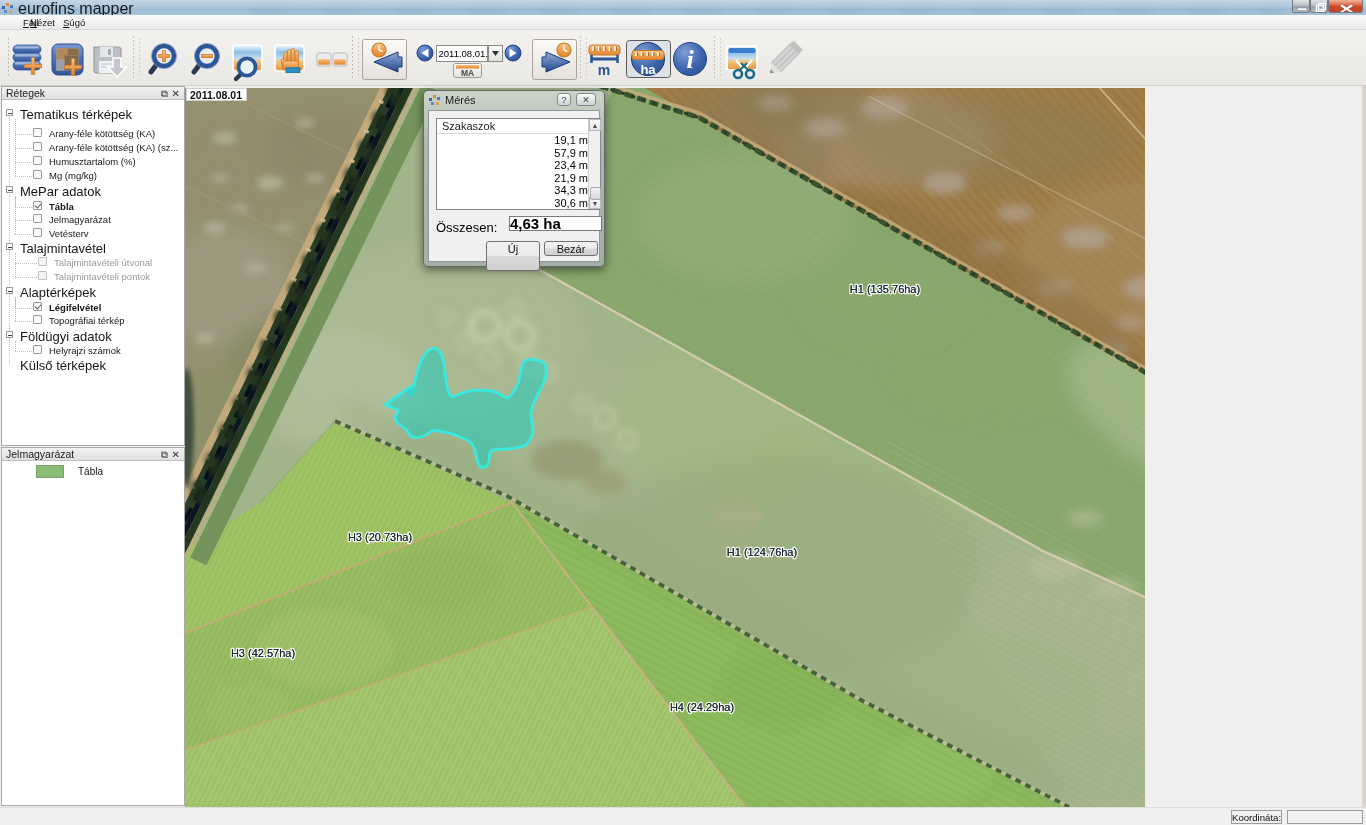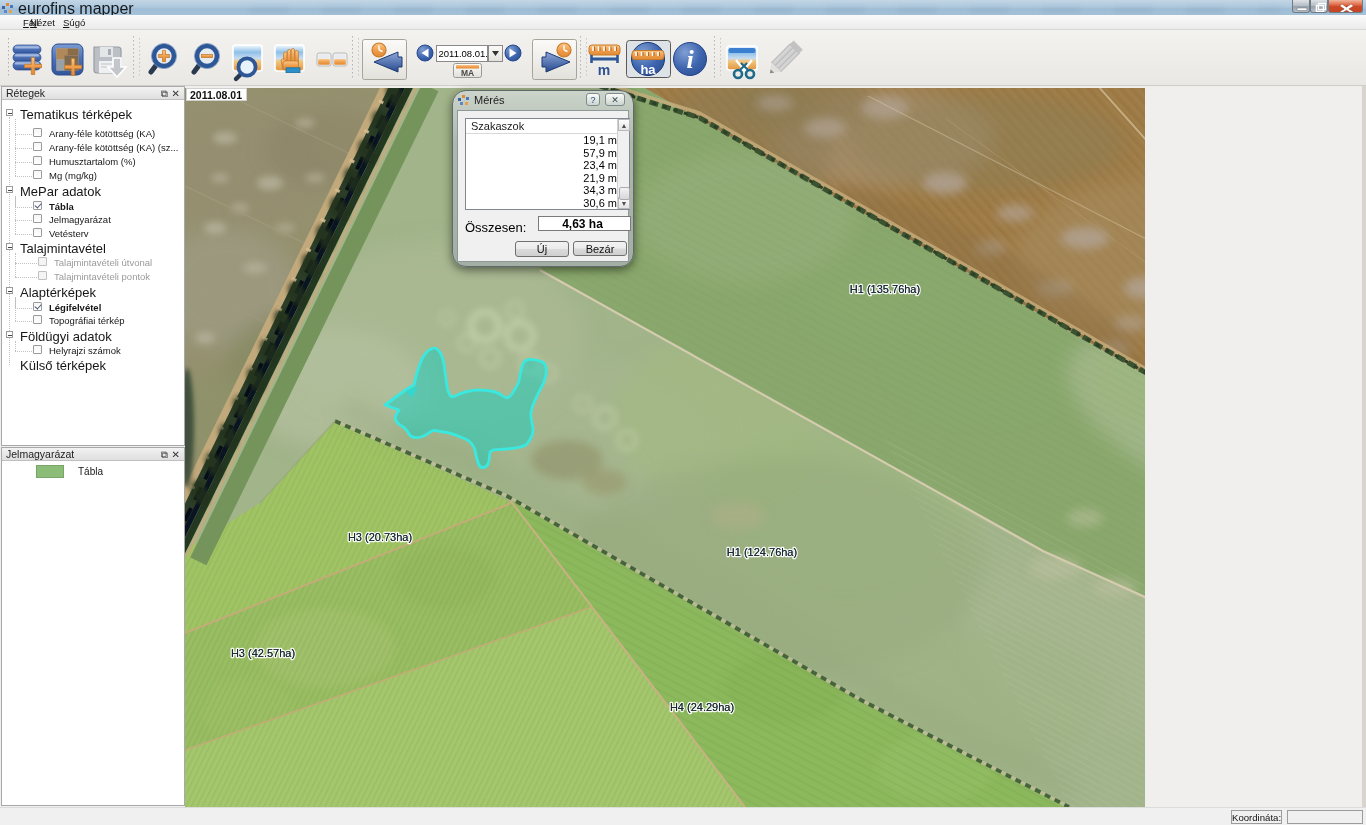--- a/index.html
+++ b/index.html
@@ -27,21 +27,21 @@
 #status{left:0;top:807px;width:1366px;height:18px;background:#f0f0f0;border-top:1px solid #dcdcdc;font-size:11px;color:#111}
 #titlesmudge{left:250px;top:7px;width:1030px;height:7px;background:repeating-linear-gradient(90deg,rgba(90,110,130,0.10) 0 38px,rgba(170,190,205,0.04) 38px 72px);filter:blur(3px)}
 #winbtns{left:1292px;top:0;width:71px;height:13px}
 .wb{position:absolute;top:0;height:13px;border:1px solid #6e7a84;border-top:none;border-radius:0 0 3px 3px;overflow:hidden}
 .sbox{position:absolute;top:2px;height:14px;border:1px solid #9c9c9c;background:#f0f0f0;font-size:10px}
 
 #map{left:185px;top:88px;width:960px;height:719px;overflow:hidden;background:#1d4ed8}
 #datelbl{left:186px;top:88px;width:61px;height:13px;background:#fff;border:1px solid #d0d0d0;font-size:10.5px;font-weight:bold;color:#101010;padding-left:3px;line-height:12px}
 #rborder{left:1362px;top:86px;width:4px;height:721px;background:#d8d5cf}
 
-#dlg{left:452px;top:90px;width:182px;height:177px;border-radius:14px;background:linear-gradient(180deg,#ccd4ca,#aeb9ae 30%,#a3afa4);border:1px solid #60696b;box-shadow:0 3px 10px rgba(0,0,0,.5);}
+#dlg{left:423px;top:90px;width:182px;height:177px;border-radius:5px;background:linear-gradient(180deg,#ccd4ca,#aeb9ae 30%,#a3afa4);border:1px solid #60696b;box-shadow:0 3px 10px rgba(0,0,0,.5);}
 #dlgclient{position:absolute;left:4px;top:19px;right:4px;bottom:4px;background:#f0f0f0;border:1px solid #8f9899}
 .dglass{position:absolute;top:2px;height:13px;border:1px solid #7e8a8e;border-radius:3px;background:linear-gradient(180deg,rgba(255,255,255,0.9),rgba(205,215,210,0.7));font-size:9px;text-align:center;line-height:12px;color:#3a4a50}
 .w7btn{position:absolute;border:1px solid #707070;border-radius:3px;background:linear-gradient(180deg,#f2f2f2 0%,#ebebeb 49%,#dbdbdb 51%,#cfcfcf 100%);font-size:11px;color:#111;text-align:center}
 </style></head>
 <body>
 <div class="abs" id="titlebar"></div>
 <svg class="abs" style="left:2px;top:2px" width="12" height="12" viewBox="0 0 12 12">
     <rect x="0" y="4" width="3" height="3" fill="#3a62a8"></rect>
     <rect x="4" y="1" width="3" height="3" fill="#e08a34"></rect>
     <rect x="8" y="3" width="3" height="3" fill="#4a78c0"></rect>
@@ -570,21 +570,21 @@
       <div class="abs" style="left:5px;top:1px;font-size:11px;color:#1c1c1c">Szakaszok</div>
       <div class="abs" style="left:0;top:14px;width:152px;height:1px;background:#d8d8d8"></div>
       <div class="abs" style="left:0;top:15px;width:151px;text-align:right;font-size:11px;color:#000;line-height:12.6px">19,1 m<br>57,9 m<br>23,4 m<br>21,9 m<br>34,3 m<br>30,6 m</div>
       <div class="abs" style="right:0;top:0;width:12px;height:90px;background:#f0f0f0;border-left:1px solid #d0d0d0">
         <div class="abs" style="left:0;top:0;width:12px;height:12px;background:linear-gradient(180deg,#fdfdfd,#e3e3e5);border:1px solid #b8b8bc;font-size:7px;text-align:center;line-height:11px;color:#505050">▲</div>
         <div class="abs" style="left:0;bottom:0;width:12px;height:12px;background:linear-gradient(180deg,#fdfdfd,#e3e3e5);border:1px solid #b8b8bc;font-size:7px;text-align:center;line-height:11px;color:#505050">▼</div>
         <div class="abs" style="left:0.5px;top:68px;width:11px;height:13px;background:linear-gradient(180deg,#f2f2f4,#d8d8dc);border:1px solid #aaaab0;border-radius:2px"></div>
       </div>
     </div>
     <div class="abs" style="left:7px;top:109px;font-size:13px;color:#000">Összesen:</div>
-    <div class="abs" style="left:80px;top:105px;width:93px;height:15px;background:#fff;border:1px solid #7a7a7a;font-size:12px;font-weight:bold;text-align:center;padding-right:4px;line-height:14px">4,63 ha</div>
-    <div class="w7btn" style="left:57px;top:130px;width:54px;height:16px;line-height:14px">Új</div>
+    <div class="abs" style="left:80px;top:105px;width:93px;height:15px;background:#fff;border:1px solid #7a7a7a;font-size:15px;font-weight:bold;text-align:left;padding-right:4px;line-height:14px">4,63 ha</div>
+    <div class="w7btn" style="left:57px;top:130px;width:54px;height:30px;line-height:14px">Új</div>
     <div class="w7btn" style="left:115px;top:130px;width:54px;height:15px;line-height:14px">Bezár</div>
   </div>
 </div>
 <div class="abs" id="status">
   <div class="sbox" style="left:1231px;width:51px;text-align:center;line-height:13px;overflow:hidden;font-size:9.6px">Koordináta:</div>
   <div class="sbox" style="left:1287px;width:76px"></div>
 </div>
 
 </body></html>

